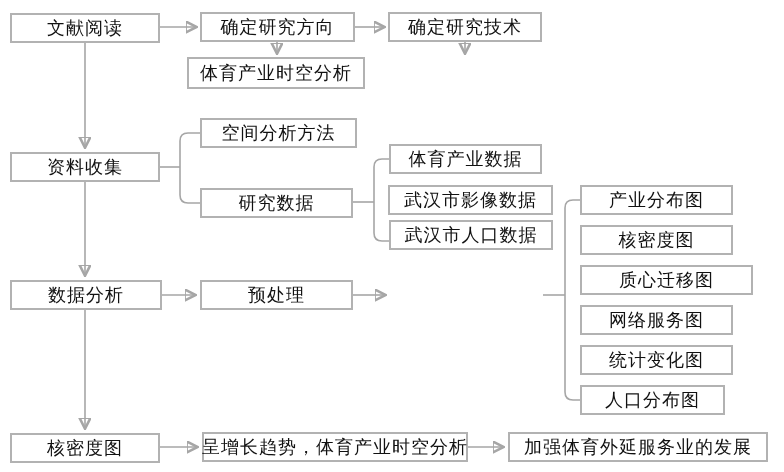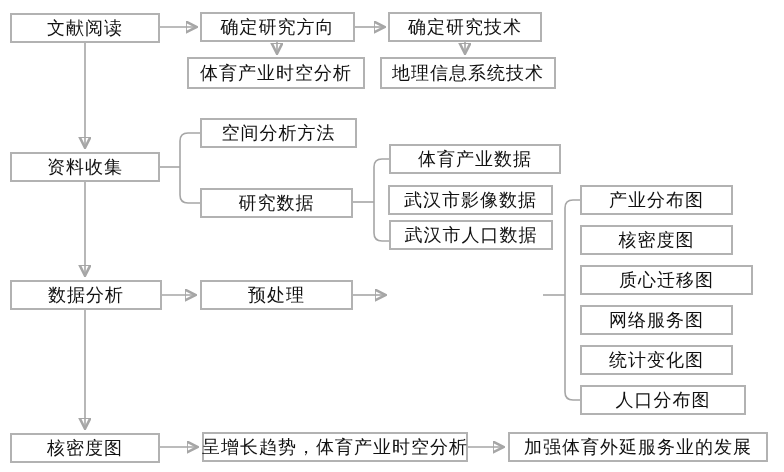--- a/index.html
+++ b/index.html
@@ -80,33 +80,32 @@
   </svg>
 
   <div class="box" style="left:10px; top:13px; width:150px; height:30px">文献阅读</div>
   <div class="box" style="left:10px; top:152px; width:150px; height:30px">资料收集</div>
   <div class="box" style="left:10px; top:280px; width:152px; height:30px">数据分析</div>
   <div class="box" style="left:10px; top:433px; width:150px; height:30px">核密度图</div>
 
   <div class="box" style="left:200px; top:12px; width:155px; height:30px">确定研究方向</div>
   <div class="box" style="left:187px; top:57px; width:178px; height:32px">体育产业时空分析</div>
   <div class="box" style="left:388px; top:12px; width:154px; height:30px">确定研究技术</div>
-  <div class="box" style="left:380px; top:57px; width:176px; height:32px">地理信息系统技术</div>
 
   <div class="box" style="left:200px; top:118px; width:157px; height:30px">空间分析方法</div>
   <div class="box" style="left:200px; top:188px; width:153px; height:30px">研究数据</div>
-  <div class="box" style="left:389px; top:144px; width:172px; height:30px">体育产业数据</div>
+  <div class="box" style="left:389px; top:144px; width:153px; height:30px">体育产业数据</div>
   <div class="box" style="left:388px; top:185px; width:165px; height:30px">武汉市影像数据</div>
   <div class="box" style="left:389px; top:220px; width:164px; height:30px">武汉市人口数据</div>
 
   <div class="box" style="left:200px; top:280px; width:153px; height:30px">预处理</div>
 
   <div class="box" style="left:580px; top:185px; width:153px; height:30px">产业分布图</div>
   <div class="box" style="left:580px; top:225px; width:153px; height:30px">核密度图</div>
   <div class="box" style="left:580px; top:265px; width:173px; height:30px">质心迁移图</div>
   <div class="box" style="left:580px; top:305px; width:153px; height:30px">网络服务图</div>
   <div class="box" style="left:580px; top:345px; width:153px; height:30px">统计变化图</div>
-  <div class="box" style="left:580px; top:385px; width:166px; height:30px">人口分布图</div>
+  <div class="box" style="left:580px; top:385px; width:145px; height:30px">人口分布图</div>
 
   <div class="box" style="left:202px; top:432px; width:266px; height:30px">呈增长趋势，体育产业时空分析</div>
   <div class="box" style="left:508px; top:432px; width:260px; height:30px">加强体育外延服务业的发展</div>
 
 </div>
 
 </body></html>

